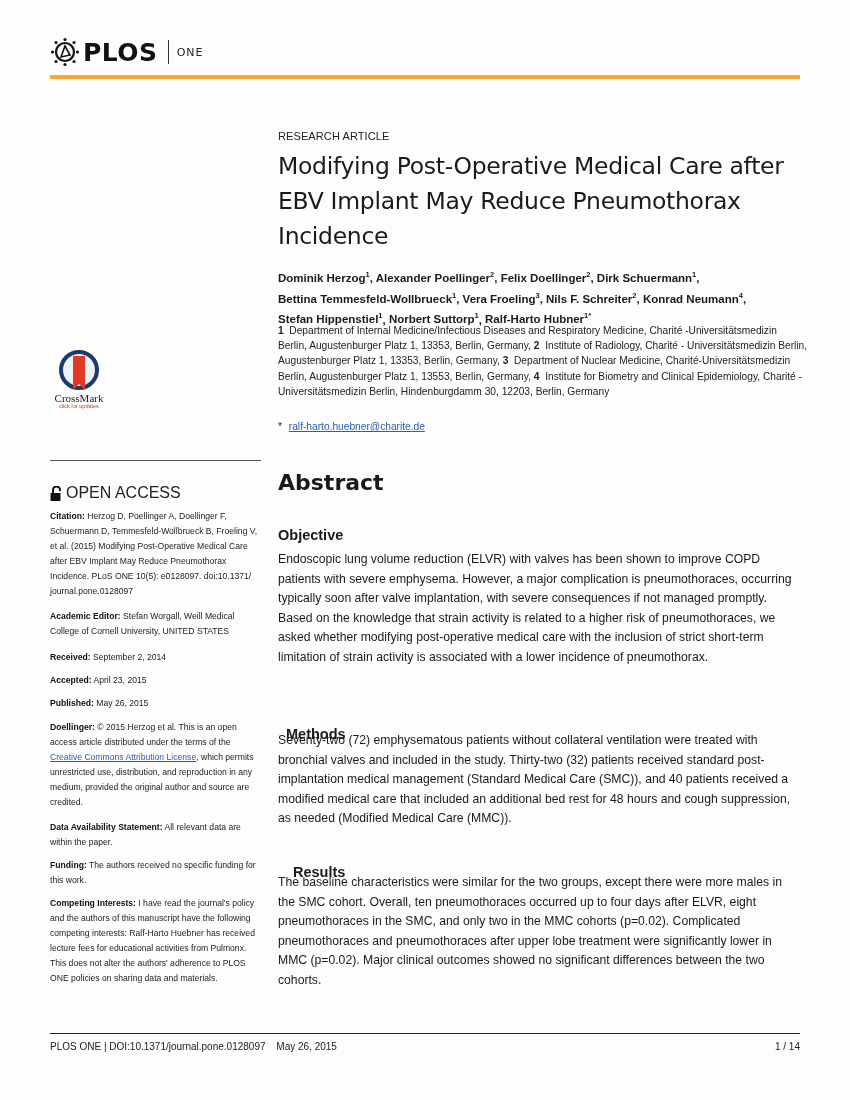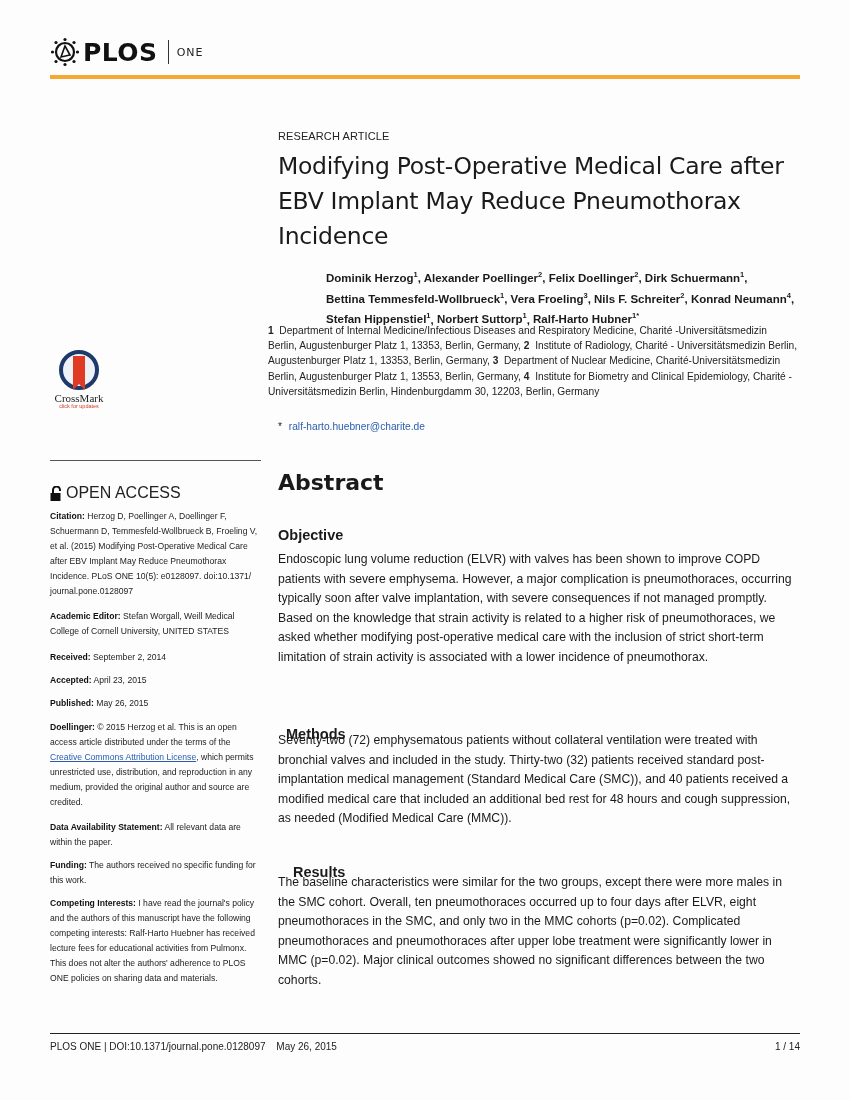--- a/index.html
+++ b/index.html
@@ -12,26 +12,26 @@
   .logo { left: 50px; top: 37px; height: 30px; display: flex; align-items: center; }
   .logo-mark { width: 30px; height: 30px; }
   .logo-text { font-family: "DejaVu Sans", sans-serif; font-weight: bold; font-size: 25px; letter-spacing: 0.5px; margin-left: 3px; color: #111; }
   .logo-divider { width: 1px; height: 24px; background: #333; margin: 0 8px 0 10px; }
   .logo-one { font-family: "DejaVu Sans", sans-serif; font-size: 11px; letter-spacing: 1px; color: #222; }
   .orange-bar { left: 50px; top: 75px; width: 750px; height: 4px; background: #f7a833; }
 
   
   .article-type { left: 278px; top: 130px; font-size: 11px; color: #222; letter-spacing: 0.1px; }
   .title { left: 278px; top: 149px; width: 540px; font-family: "DejaVu Sans", sans-serif; font-size: 23.5px; line-height: 35px; color: #1a1a1a; font-weight: normal; letter-spacing: -0.3px; }
-  .authors { left: 278px; top: 266px; width: 525px; font-size: 11.5px; font-weight: bold; line-height: 17px; color: #1a1a1a; margin-left: 48px; }
+  .authors { left: 278px; top: 266px; width: 525px; font-size: 11.5px; font-weight: bold; line-height: 17px; color: #1a1a1a; }
   .authors sup { font-size: 7.5px; }
-  .affil { left: 268px; top: 323px; width: 530px; font-size: 10.2px; line-height: 15.2px; color: #222; }
+  .affil { left: 278px; top: 323px; width: 530px; font-size: 10.2px; line-height: 15.2px; color: #222; }
   .affil b { font-weight: bold; }
   .email { left: 278px; top: 421px; font-size: 10.2px; color: #222; }
-  .email a { color: #2a5db0; margin-left: 4px; }
+  .email a { color: #2a5db0; text-decoration: underline; margin-left: 4px; }
 
   
   .crossmark { left: 48px; top: 350px; width: 62px; text-align: center; }
   .cm-circle { width: 40px; height: 40px; margin: 0 auto; border-radius: 50%; border: 4px solid #1d3a6b; background: #eef1f6; position: relative; box-sizing: border-box; }
   .cm-ribbon { position: absolute; left: 10px; top: 2px; width: 12px; height: 28px; background: #e03a24; }
   .cm-ribbon:after { content: ""; position: absolute; left: 0; bottom: -6px; border-left: 6px solid #e03a24; border-right: 6px solid #e03a24; border-bottom: 6px solid transparent; }
   .cm-label { font-family: "Liberation Serif", serif; font-size: 11px; color: #222; margin-top: 2px; }
   .cm-sub { font-size: 5.5px; color: #d0402a; margin-top: -1px; }
 
   

